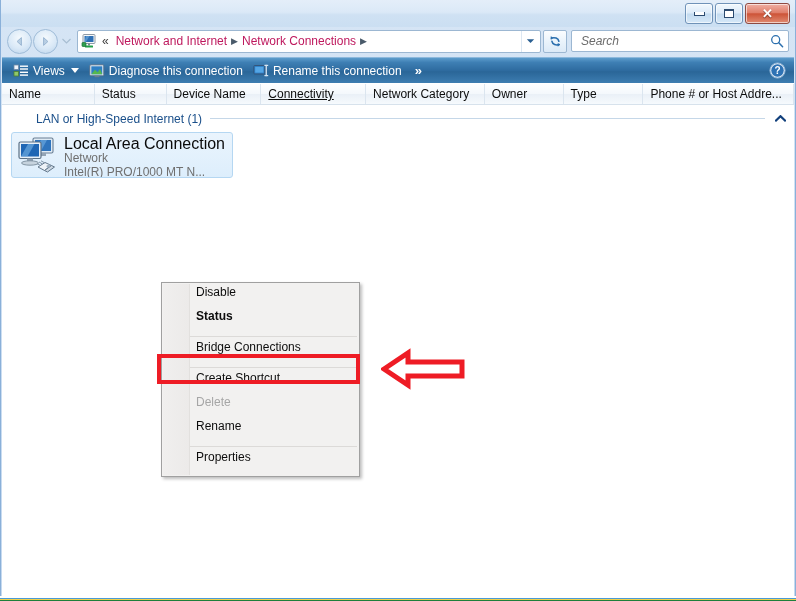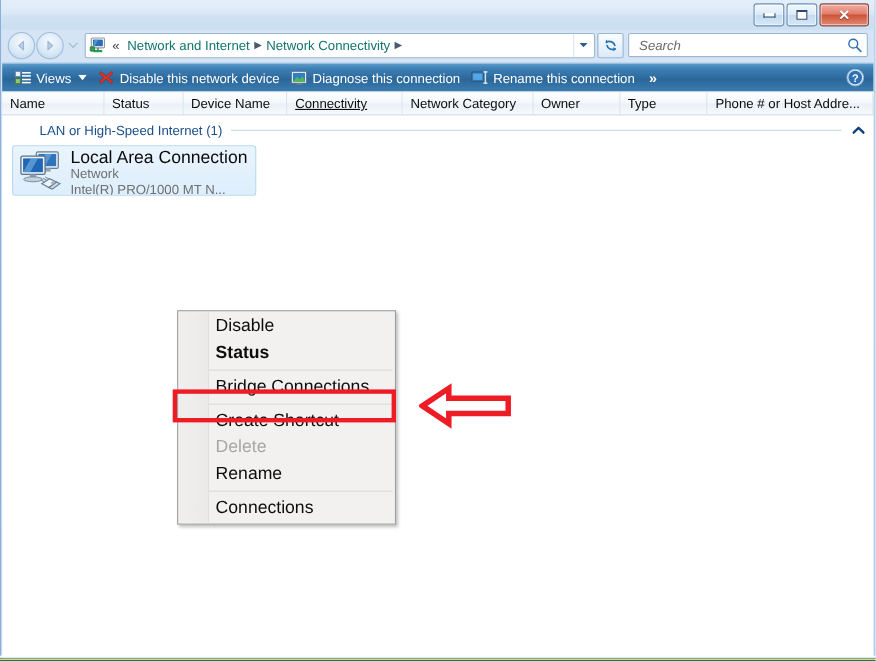--- a/index.html
+++ b/index.html
@@ -103,21 +103,21 @@
     position: relative;
   }
   .crumbs {
     display: flex; align-items: center;
     flex: 1 1 auto; min-width: 0;
     overflow: hidden;
     font-size: 12px;
     color: #000;
   }
   .crumb-sep-dbl { color: #3a3a3a; margin: 0 5px 0 1px; font-size: 12px; }
-  .crumb { color: #0f766e; padding: 1px 2px; white-space: nowrap; }
+  .crumb { color: #be185d; padding: 1px 2px; white-space: nowrap; }
   .crumb-arrow {
     color: #4a5a6a; margin: 0 2px; font-size: 9px; line-height: 1;
     transform: translateY(0px);
   }
   .addr-dropdown {
     width: 16px; height: 21px; flex: 0 0 auto;
     display: flex; align-items: center; justify-content: center;
     border-left: 1px solid #dce7f2;
   }
   .refresh-btn {
@@ -266,23 +266,22 @@
     position: absolute;
     left: 1px; top: 1px; bottom: 1px;
     width: 26px;
     background: linear-gradient(to right,#f0efee 0%,#eceae9 100%);
     border-right: 1px solid #e2e0de;
   }
   .mi {
     position: relative;
     height: 24px;
     display: flex;
-    align-items: center;
     padding-left: 34px;
-    font-size: 16px;
+    font-size: 12px;
     color: #0d0d0d;
     box-sizing: border-box;
     z-index: 2;
   }
   .mi.bold { font-weight: bold; }
   .mi.disabled { color: #a6a6a6; }
   .msep {
     position: relative;
     height: 1px;
     margin: 3px 2px 3px 28px;
@@ -370,21 +369,21 @@
           <path d="M5 3 L8.5 3 L5 9 L3.5 9 Z" fill="#6aa7dd" opacity="0.65"></path>
           <rect x="7" y="10.5" width="2" height="2" fill="#7d8a96"></rect>
           <rect x="4" y="12.5" width="8" height="2" rx="0.5" fill="#22a04a"></rect>
           <rect x="1" y="9.5" width="4" height="4" rx="0.7" fill="#2f9e4f" stroke="#1b7036" stroke-width="0.7"></rect>
         </svg>
       </div>
       <div class="crumbs">
         <span class="crumb-sep-dbl">«</span>
         <span class="crumb">Network and Internet</span>
         <span class="crumb-arrow">▶</span>
-        <span class="crumb">Network Connectivity</span>
+        <span class="crumb">Network Connections</span>
         <span class="crumb-arrow">▶</span>
       </div>
       <div class="addr-dropdown">
         <svg width="9" height="6" viewBox="0 0 9 6">
           <path d="M0.8 1.2 L4.5 4.9 L8.2 1.2 Z" fill="#2a5f92"></path>
         </svg>
       </div>
     </div>
 
     <div class="refresh-btn">
@@ -420,28 +419,20 @@
         </svg>
       </span>
       <span>Views</span>
       <span class="tbcaret">
         <svg width="8" height="5" viewBox="0 0 8 5">
             <path d="M0 0 L8 0 L4 5 Z" fill="#ffffff"></path>
           </svg>
       </span>
     </div>
 
-    <div class="tbitem">
-      <span class="tbicon">
-        <svg width="15" height="15" viewBox="0 0 15 15">
-          <path d="M2.5 2 L7.5 6.3 L12.5 2 L13.5 4 L9.4 7.5 L13.5 11 L12.5 13 L7.5 8.7 L2.5 13 L1.5 11 L5.6 7.5 L1.5 4 Z" fill="#e03226" stroke="#a81d13" stroke-width="0.6" stroke-linejoin="round"></path>
-        </svg>
-      </span>
-      <span>Disable this network device</span>
-    </div>
 
     <div class="tbitem">
       <span class="tbicon">
         <svg width="16" height="14" viewBox="0 0 16 14">
           <rect x="0.8" y="0.8" width="14" height="11" rx="1" fill="#e9eff5" stroke="#536f8c" stroke-width="1"></rect>
           <rect x="2.3" y="2.3" width="11" height="8" fill="#2e7fc4"></rect>
           <path d="M2.3 10.3 L6 5.8 L8.6 8.2 L11 5 L13.3 10.3 Z" fill="#55b74e"></path>
           <rect x="5.5" y="11.8" width="5" height="1.4" fill="#6b7d8f"></rect>
         </svg>
       </span>
@@ -556,21 +547,21 @@
           <span>Create Shortcut</span>
         </div>
         <div class="mi disabled">
           <span>Delete</span>
         </div>
         <div class="mi">
           <span>Rename</span>
         </div>
         <div class="msep"></div>
         <div class="mi">
-          <span>Connections</span>
+          <span>Properties</span>
         </div>
       </div>
 
   </div>
 </div>
 
 <div id="propbox"></div>
 
 <div id="redarrow">
   <svg width="84" height="42" viewBox="0 0 84 42">

